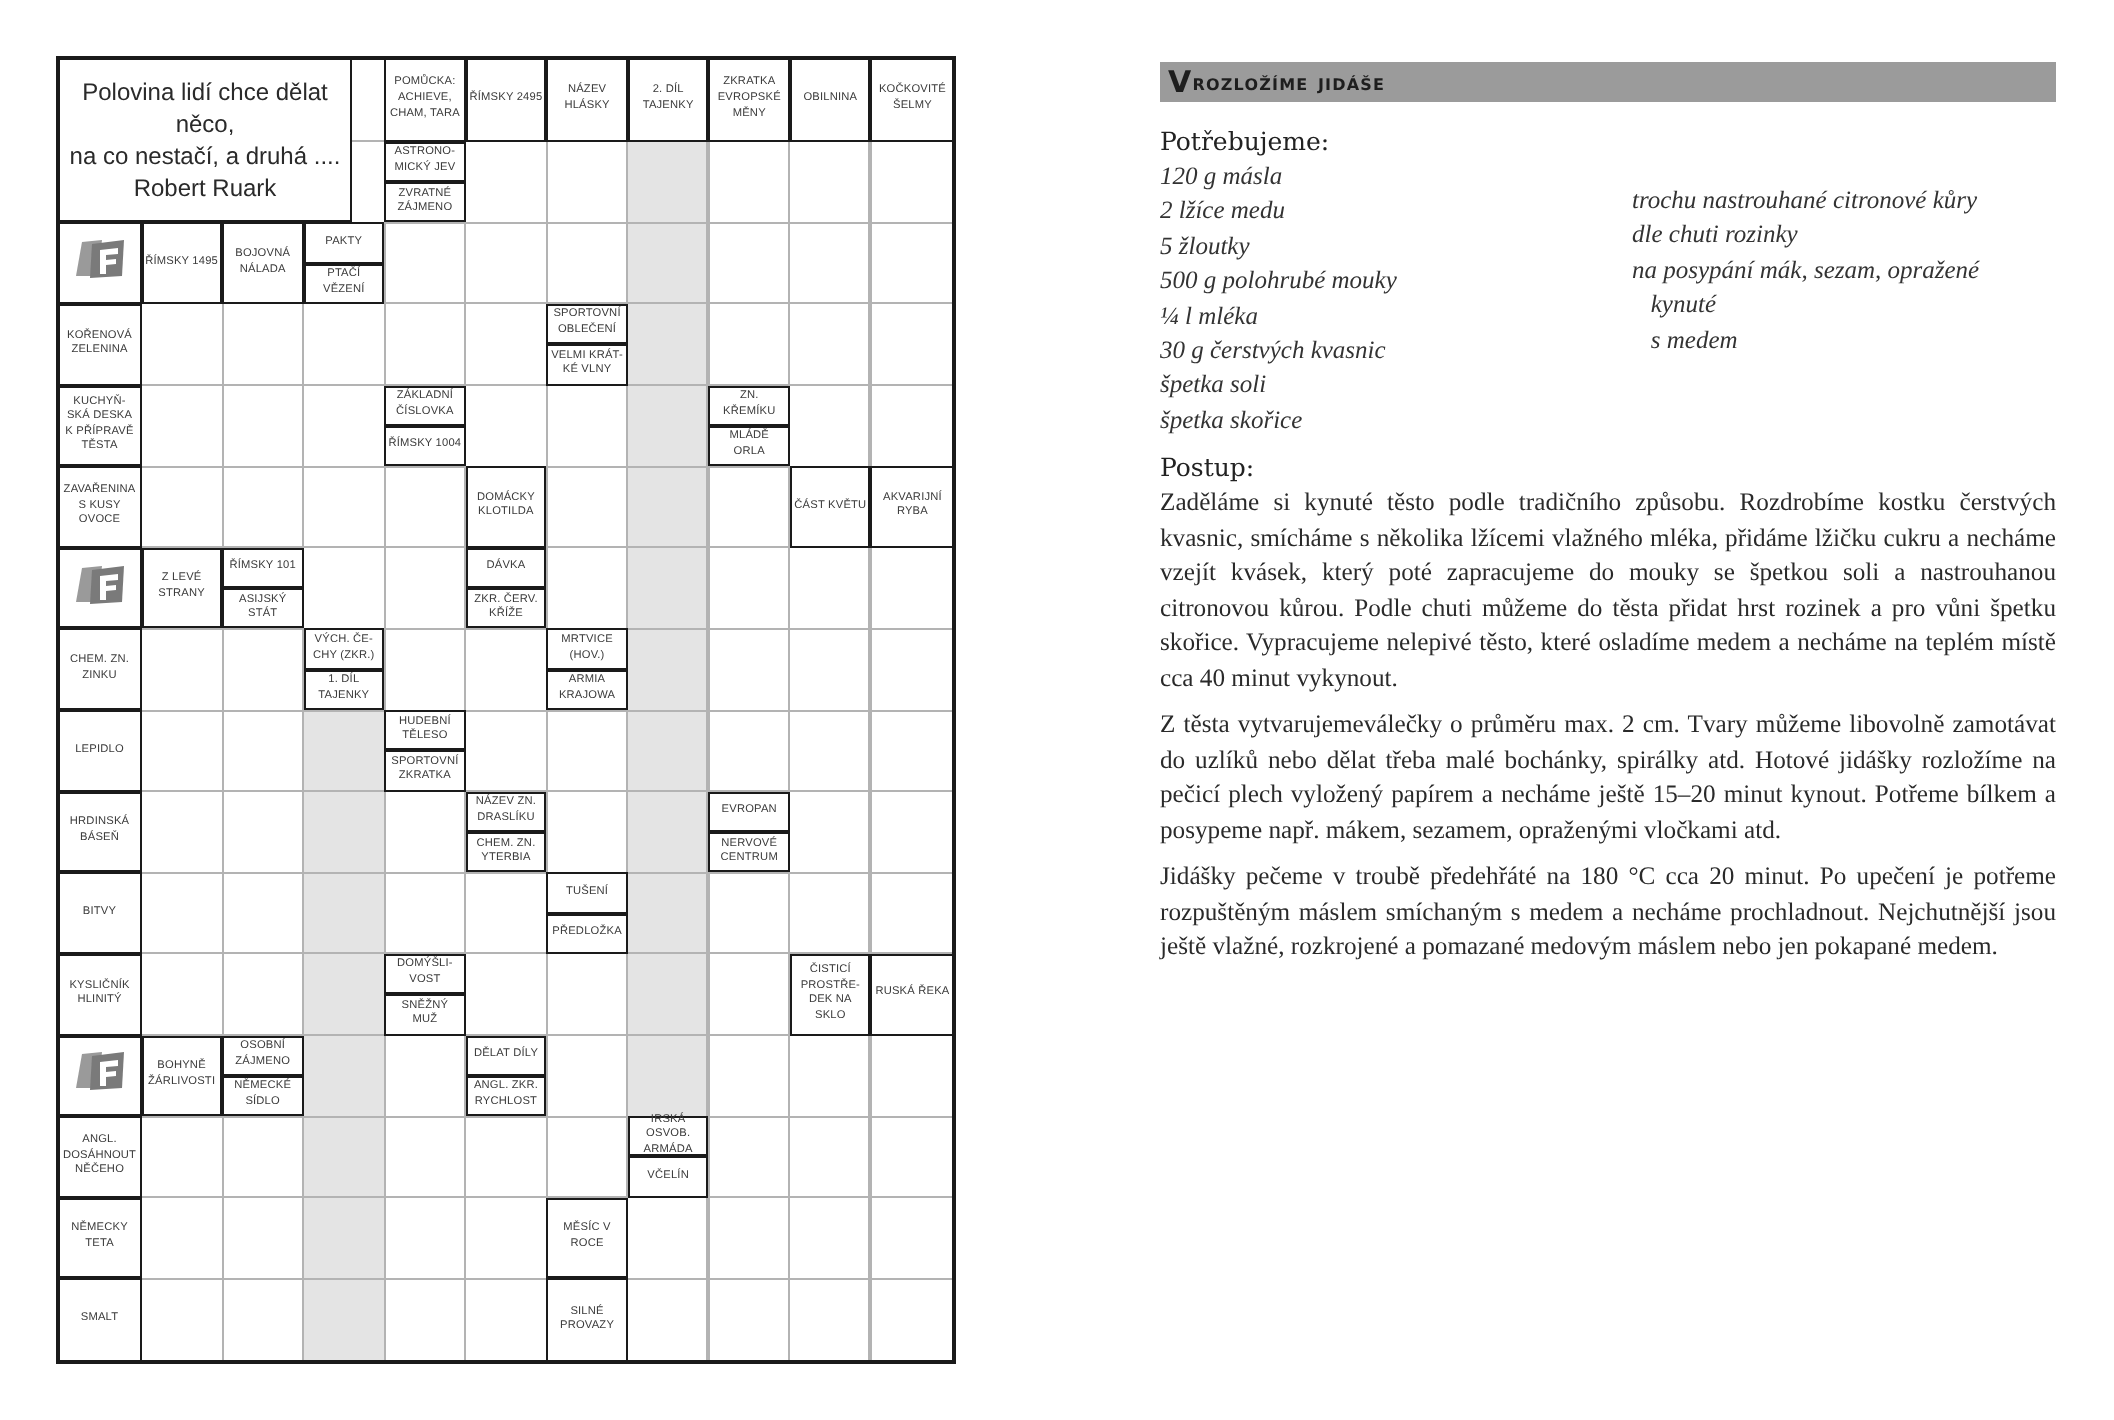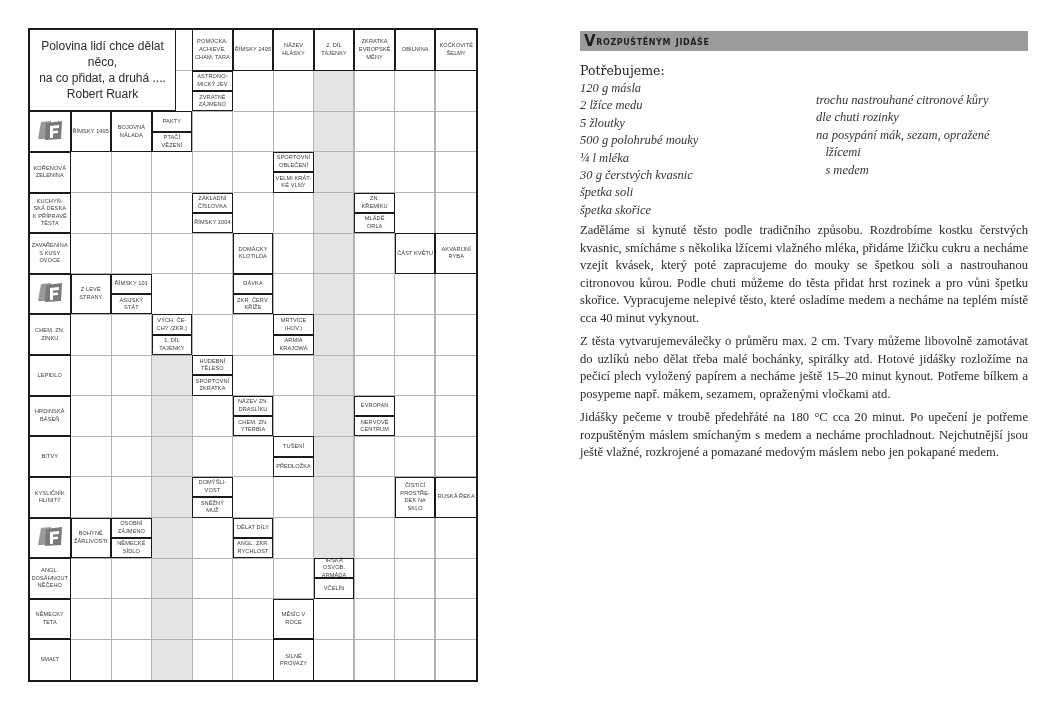--- a/index.html
+++ b/index.html
@@ -226,21 +226,21 @@
     <div class="cell" style="left: 162.182px; top: 609.375px; width: 40.5455px; height: 40.625px;"></div>
     <div class="cell" style="left: 202.727px; top: 609.375px; width: 40.5455px; height: 40.625px;"></div>
     <div class="cell" style="left: 243.273px; top: 609.375px; width: 40.5455px; height: 40.625px;"></div>
     <div class="cell" style="left: 283.818px; top: 609.375px; width: 40.5455px; height: 40.625px;"></div>
     <div class="cell" style="left: 324.364px; top: 609.375px; width: 40.5455px; height: 40.625px;"></div>
     <div class="cell" style="left: 364.909px; top: 609.375px; width: 40.5455px; height: 40.625px;"></div>
     <div class="cell" style="left: 405.455px; top: 609.375px; width: 40.5455px; height: 40.625px;"></div>
     <div class="quote" style="width: 146px; height: 81.25px; border-right: 1.5px solid rgb(26, 26, 26); border-bottom: 1.5px solid rgb(26, 26, 26); box-sizing: border-box;">
       <div>
         <div>Polovina lidí chce dělat něco,</div>
-        <div>na co přidat, a druhá ....</div>
+        <div>na co nestačí, a druhá ....</div>
         <div>Robert Ruark</div>
       </div>
     </div>
     <div class="clue" style="left: 162.182px; top: 0px; width: 40.5455px; height: 40.625px; border-top: none;">POMŮCKA: ACHIEVE, CHAM, TARA</div>
     <div class="clue" style="left: 202.727px; top: 0px; width: 40.5455px; height: 40.625px; border-top: none;">ŘÍMSKY 2495</div>
     <div class="clue" style="left: 243.273px; top: 0px; width: 40.5455px; height: 40.625px; border-top: none;">NÁZEV HLÁSKY</div>
     <div class="clue" style="left: 283.818px; top: 0px; width: 40.5455px; height: 40.625px; border-top: none;">2. DÍL TAJENKY</div>
     <div class="clue" style="left: 324.364px; top: 0px; width: 40.5455px; height: 40.625px; border-top: none;">ZKRATKA EVROPSKÉ MĚNY</div>
     <div class="clue" style="left: 364.909px; top: 0px; width: 40.5455px; height: 40.625px; border-top: none;">OBILNINA</div>
     <div class="clue" style="left: 405.455px; top: 0px; width: 40.5455px; height: 40.625px; border-top: none; border-right: none;">KOČKOVITÉ ŠELMY</div>
@@ -319,32 +319,33 @@
           <polygon points="4,3 14,2 12,20 1,20" fill="#9a9a9a"></polygon>
           <polygon points="9,4 25,2 24,20 8,21" fill="#7a7a7a"></polygon>
           <polygon points="13,7 22,6 22,9 16,9.5 16,12 21,11.5 21,14 16,14.5 16,19 13,19" fill="#ffffff"></polygon>
         </svg></span>
     </div>
   </div>
 
 <div id="recipe">
   <div class="title-bar">
     <span class="big">V</span>
-      <span>rozpuštěným jidáše</span>
+      <span>rozložíme jidáše</span>
   </div>
   <div class="sec" style="margin-top:12px;">Potřebujeme:</div>
   <div class="ing" style="position:relative;height:142px;margin-top:2px;">
     <div class="col" id="ing-left" style="left:0;top:0;">
         <div>120 g másla</div>
         <div>2 lžíce medu</div>
         <div>5 žloutky</div>
         <div>500 g polohrubé mouky</div>
         <div>¼ l mléka</div>
         <div>30 g čerstvých kvasnic</div>
         <div>špetka soli</div>
         <div>špetka skořice</div>
       </div>
-    <div class="col" id="ing-right" style="left:236px;top:12px;white-space:pre;"><div>trochu nastrouhané citronové kůry</div><div>dle chuti rozinky</div><div>na posypání mák, sezam, opražené</div><div>   lžícemi</div><div>   s medem</div></div>
+    <div class="col" id="ing-right" style="left:236px;top:12px;white-space:pre;"><div>trochu nastrouhané citronové kůry</div><div>dle chuti rozinky</div><div>na posypání mák, sezam, opražené</div><div>   kynuté</div><div>   s medem</div></div>
   </div>
+  <div class="sec" style="margin-top:4px;margin-bottom:2px;">Postup:</div>
   <p class="para">Zaděláme si kynuté těsto podle tradičního způsobu. Rozdrobíme kostku čerstvých kvasnic, smícháme s několika lžícemi vlažného mléka, přidáme lžičku cukru a necháme vzejít kvásek, který poté zapracujeme do mouky se špetkou soli a nastrouhanou citronovou kůrou. Podle chuti můžeme do těsta přidat hrst rozinek a pro vůni špetku skořice. Vypracujeme nelepivé těsto, které osladíme medem a necháme na teplém místě cca 40 minut vykynout.</p>
   <p class="para" style="margin-top:6px;">Z těsta vytvarujemeválečky o průměru max. 2 cm. Tvary můžeme libovolně zamotávat do uzlíků nebo dělat třeba malé bochánky, spirálky atd. Hotové jidášky rozložíme na pečicí plech vyložený papírem a necháme ještě 15–20 minut kynout. Potřeme bílkem a posypeme např. mákem, sezamem, opraženými vločkami atd.</p>
   <p class="para" style="margin-top:6px;">Jidášky pečeme v troubě předehřáté na 180 °C cca 20 minut. Po upečení je potřeme rozpuštěným máslem smíchaným s medem a necháme prochladnout. Nejchutnější jsou ještě vlažné, rozkrojené a pomazané medovým máslem nebo jen pokapané medem.</p>
 </div>
 
 </body></html>

